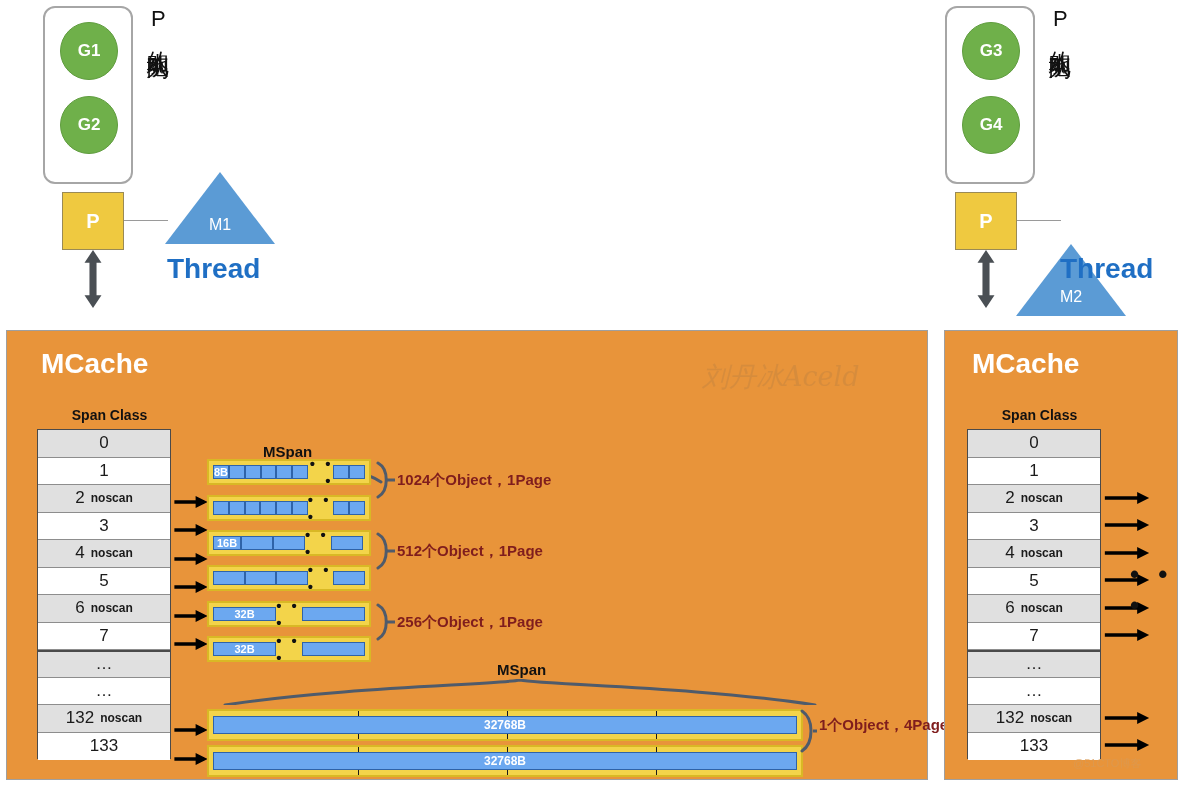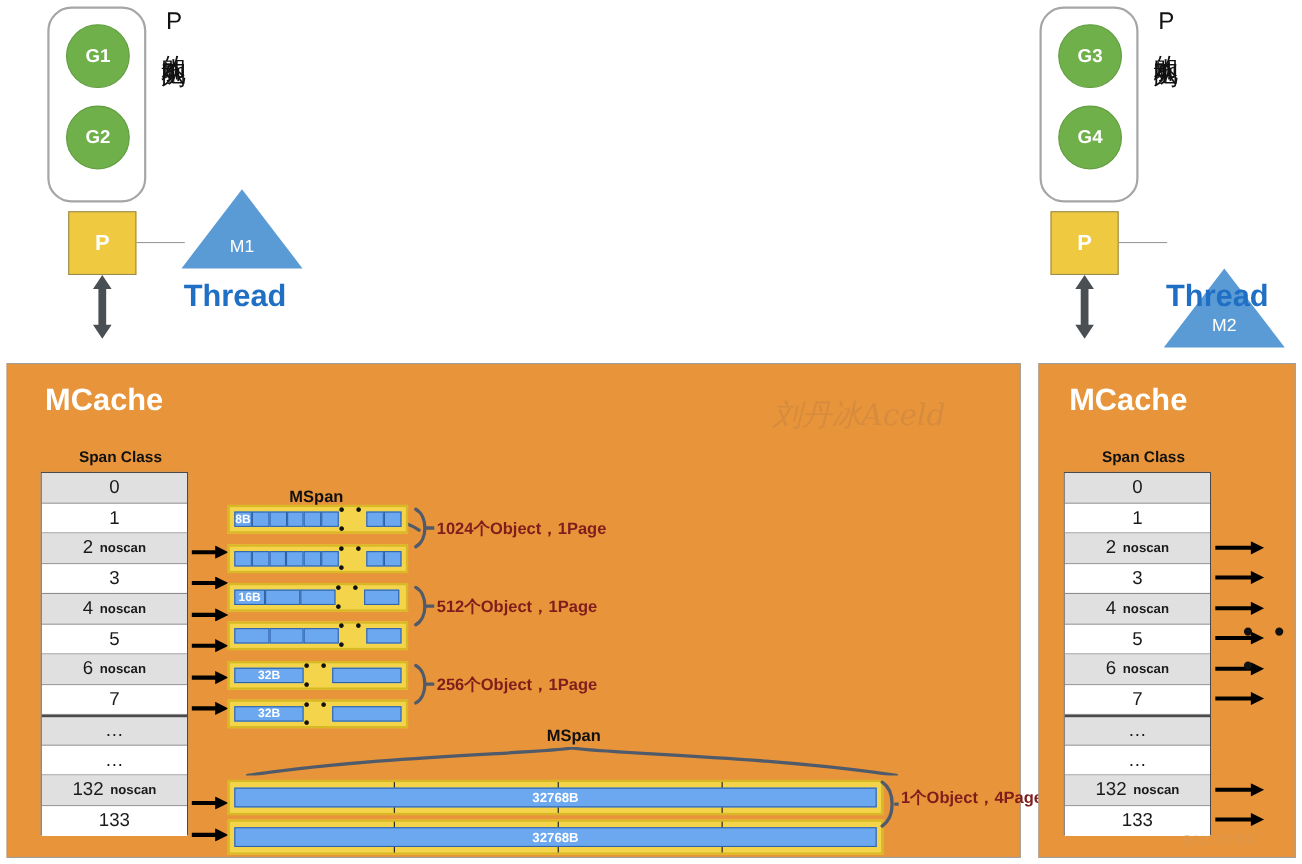--- a/index.html
+++ b/index.html
@@ -1,21 +1,21 @@
 <!DOCTYPE html>
 <html><head>
 <meta charset="utf-8">
 <style>
   html,body{margin:0;padding:0;background:#ffffff;}
   body{width:1184px;height:785px;position:relative;overflow:hidden;
        font-family:"Liberation Sans","DejaVu Sans",sans-serif;}
   .abs{position:absolute;}
 
   
-  .gqueue{border:2px solid #a6a6a6;border-radius:22px;background:#ffffff;
+  .gqueue{border:2px solid #a6a6a6;border-radius:12px;background:#ffffff;
           width:90px;height:178px;box-sizing:border-box;text-align:right;}
   .gcircle{position:absolute;width:56px;height:56px;border-radius:50%;
            background:#6fb04a;border:1px solid #5f9c3e;color:#ffffff;
            font-weight:bold;font-size:17px;display:flex;align-items:center;
            justify-content:center;}
 
   
   .vlabel{writing-mode:vertical-rl;text-orientation:upright;font-size:22px;
           color:#111;letter-spacing:2px;line-height:1.08;font-weight:400;}
 
@@ -116,21 +116,21 @@
   <div class="gcircle" style="left:15px;top:88px;">
       <span>G4</span>
     </div>
 </div>
 <div class="abs vlabel" style="left:1048px;top:6px;height:180px;">P的本地队列</div>
 
 <div class="abs pbox" style="left:955px;top:192px;">
   <span>P</span>
 </div>
 <div class="abs pmline" style="left:1017px;top:220px;width:44px;"></div>
-<div class="abs mtri" style="left:1058px;top:172px;">
+<div class="abs mtri" style="left:1016px;top:172px;">
   <div class="tri"></div>
   <div class="mlabel">M2</div>
 </div>
 <div class="abs threadlbl" style="left:1060px;top:253px;">Thread</div>
 
 <svg class="abs updown" style="left:973px;top:250px;" width="26" height="82" viewBox="0 0 26 82">
   <path d="M13 0 L25 18 L18 18 L18 64 L25 64 L13 82 L1 64 L8 64 L8 18 L1 18 Z" fill="#4a4f54"></path>
 </svg>
 
 <div class="abs mcache" style="left:6px;top:330px;width:922px;height:450px;">
@@ -206,21 +206,21 @@
         <path d="M0 4.5 H23 V0 L36 6.5 L23 13 V8.5 H0 Z" fill="#000"></path>
       </svg>
     </div>
 
   <div class="abs mspan-lbl" style="left:256px;top:112px;">MSpan</div>
   <svg class="abs" style="left:212px;top:131px;" width="164" height="22" viewBox="0 0 164 22">
     <path d="M2 20 C22 6, 64 4, 82 1 C100 4, 142 6, 162 20" stroke="#4f5b6b" stroke-width="3" fill="none" stroke-linecap="round"></path>
   </svg>
 
   <div id="left-small-spans">
-      <div class="span-outer inner-pad" style="left: 200px; top: 128px; width: 164px; height: 26px;">
+      <div class="span-outer inner-pad" style="left: 200px; top: 128px; width: 164px; height: 26px; text-align: right;">
         <div class="blk" style="width: 16px;">8B</div>
         <div class="blk" style="width: 16px;"></div>
         <div class="blk" style="width: 16px;"></div>
         <div class="blk" style="width: 16px;"></div>
         <div class="blk" style="width: 16px;"></div>
         <div class="blk" style="width: 16px;"></div>
         <div class="dots" style="width: 26px; height: 100%;">• • •</div>
         <div class="blk" style="width: 16px;"></div>
         <div class="blk" style="width: 16px;"></div>
       </div>

